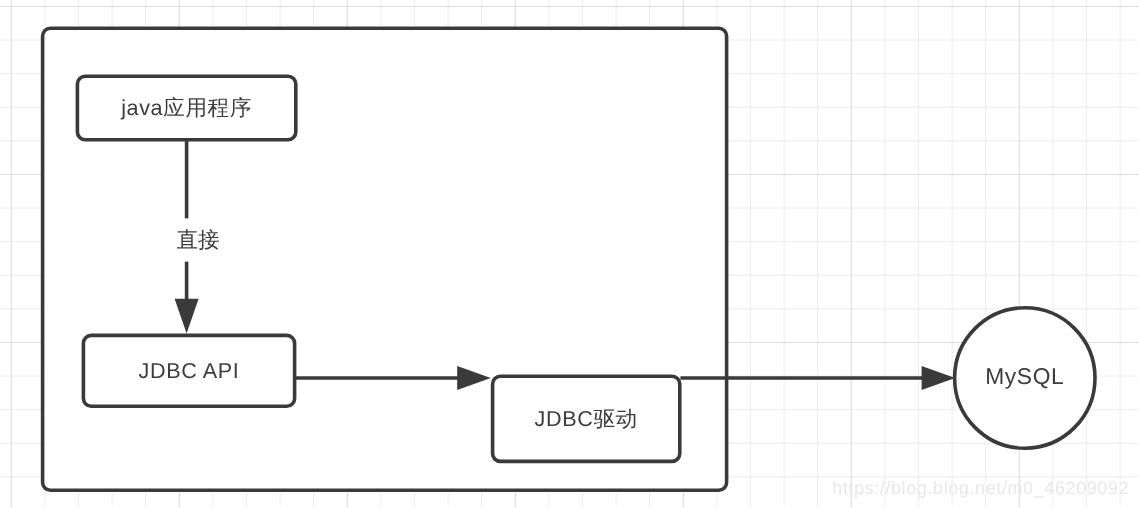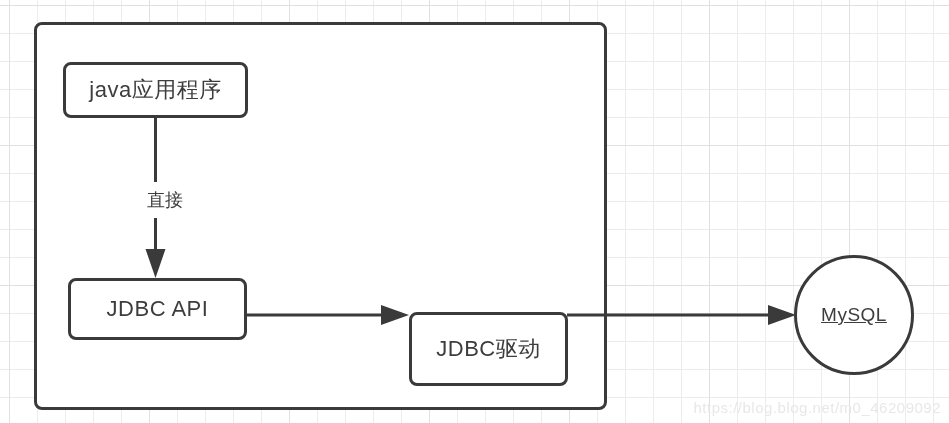--- a/index.html
+++ b/index.html
@@ -42,35 +42,34 @@
   }
   .node {
     position: absolute;
     box-sizing: border-box;
     border: 3px solid #3a3a3a;
     border-radius: 8px;
     background: #ffffff;
     display: flex;
     align-items: center;
     justify-content: center;
-    font-size: 22px;
+    font-size: 18px;
     color: #3d3d3d;
     letter-spacing: 0.5px;
   }
   .node-java-app   { left: 63px;  top: 62px;  width: 185px; height: 56px; }
   .node-jdbc-api   { left: 68px;  top: 278px; width: 179px; height: 62px; }
   .node-jdbc-driver{ left: 409px; top: 278px; width: 159px; height: 74px; margin-top: 34px; }
   .node-mysql {
     left: 794px;
     top: 255px;
     width: 120px;
     height: 120px;
     border-radius: 50%;
     font-size: 19px;
-    text-decoration: underline;
   }
   .edge-label {
     position: absolute;
     left: 139px;
     top: 182px;
     width: 52px;
     height: 36px;
     line-height: 36px;
     text-align: center;
     background: #ffffff;

